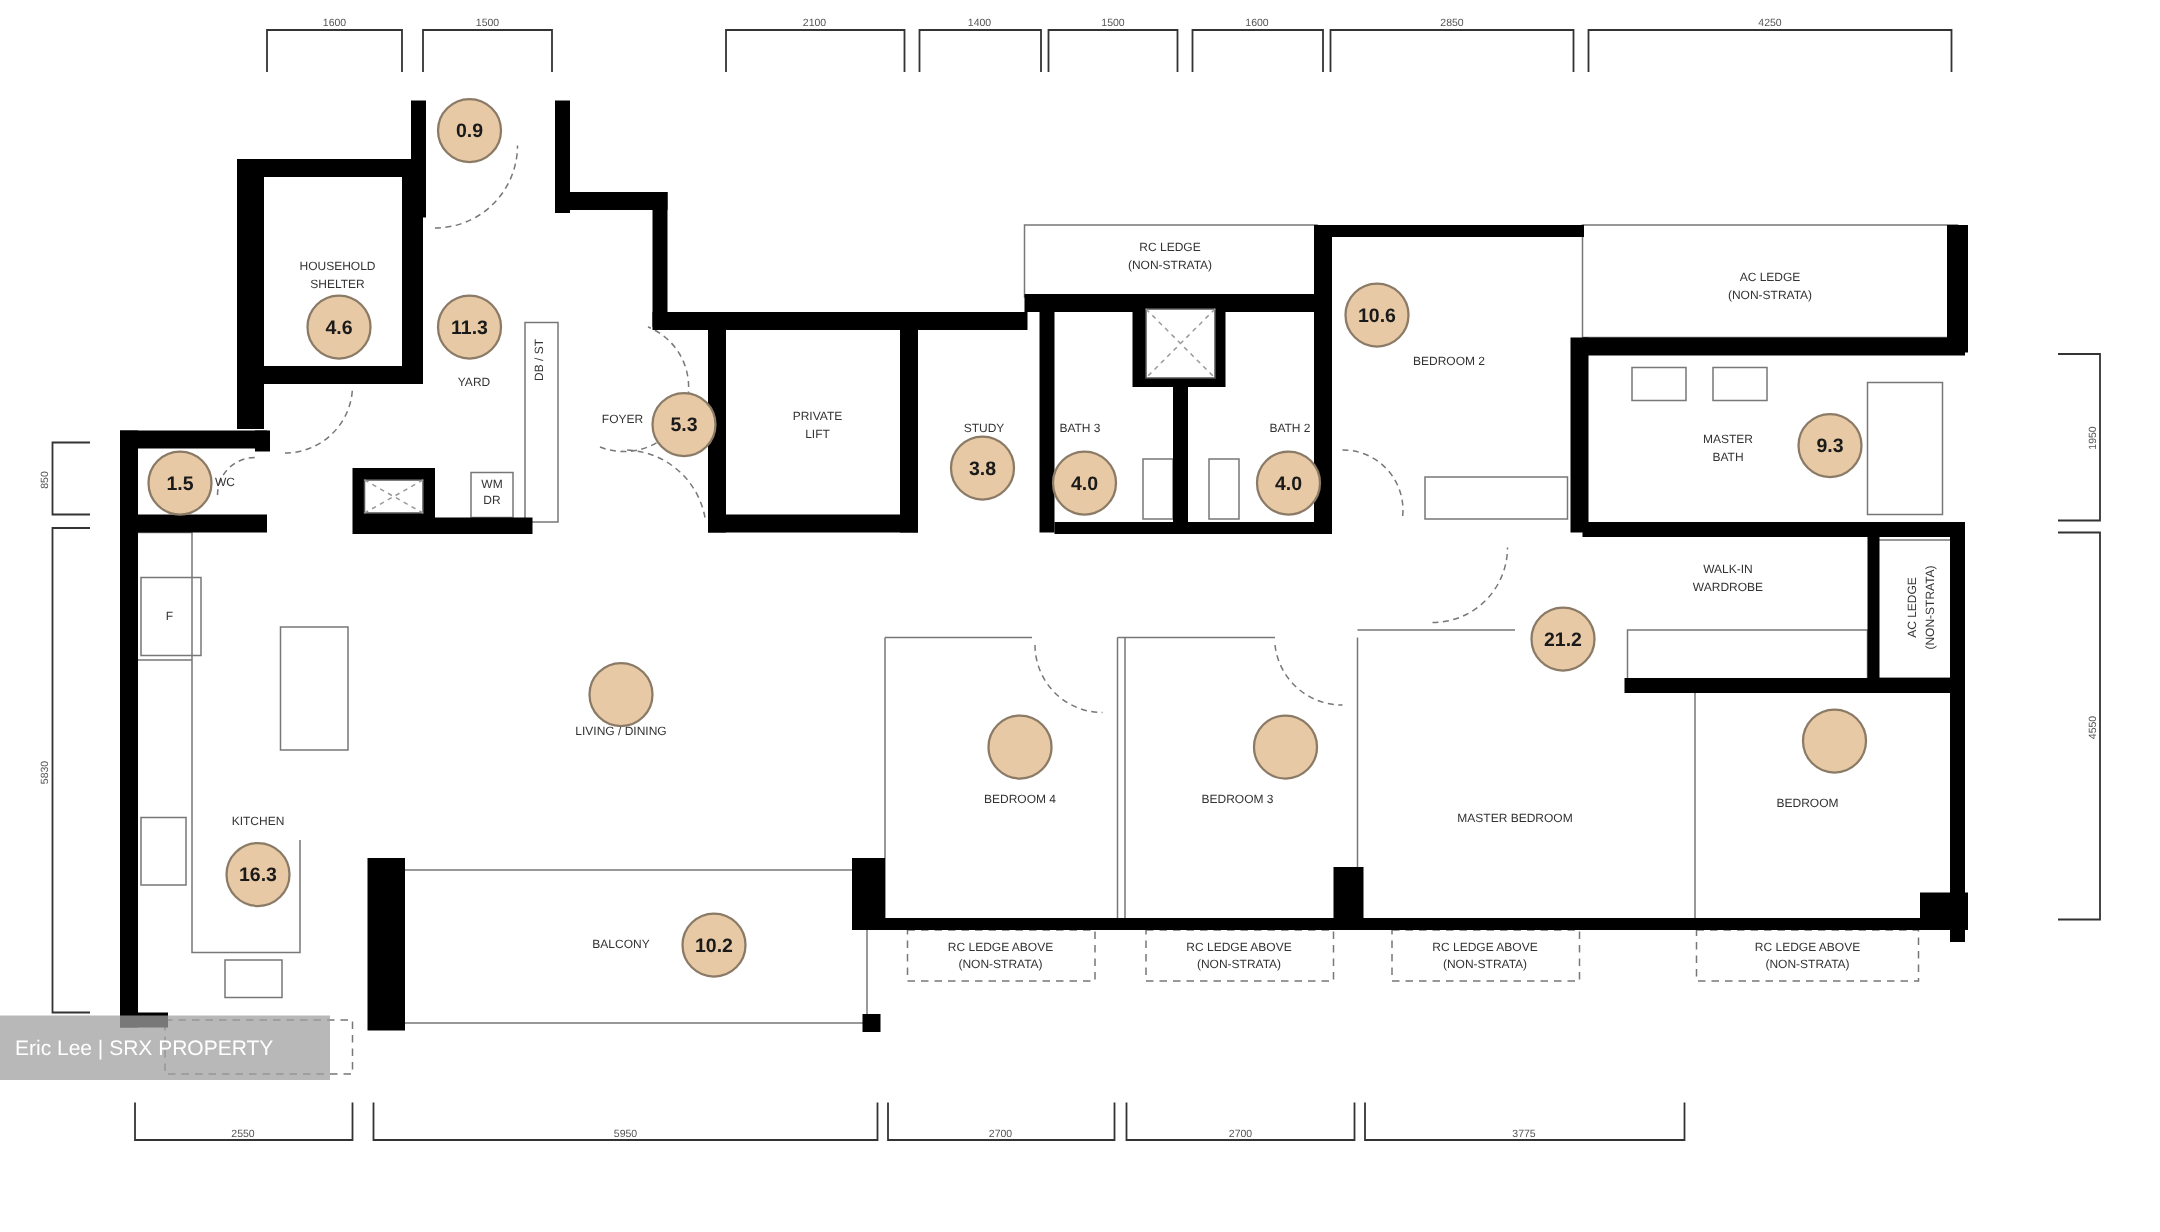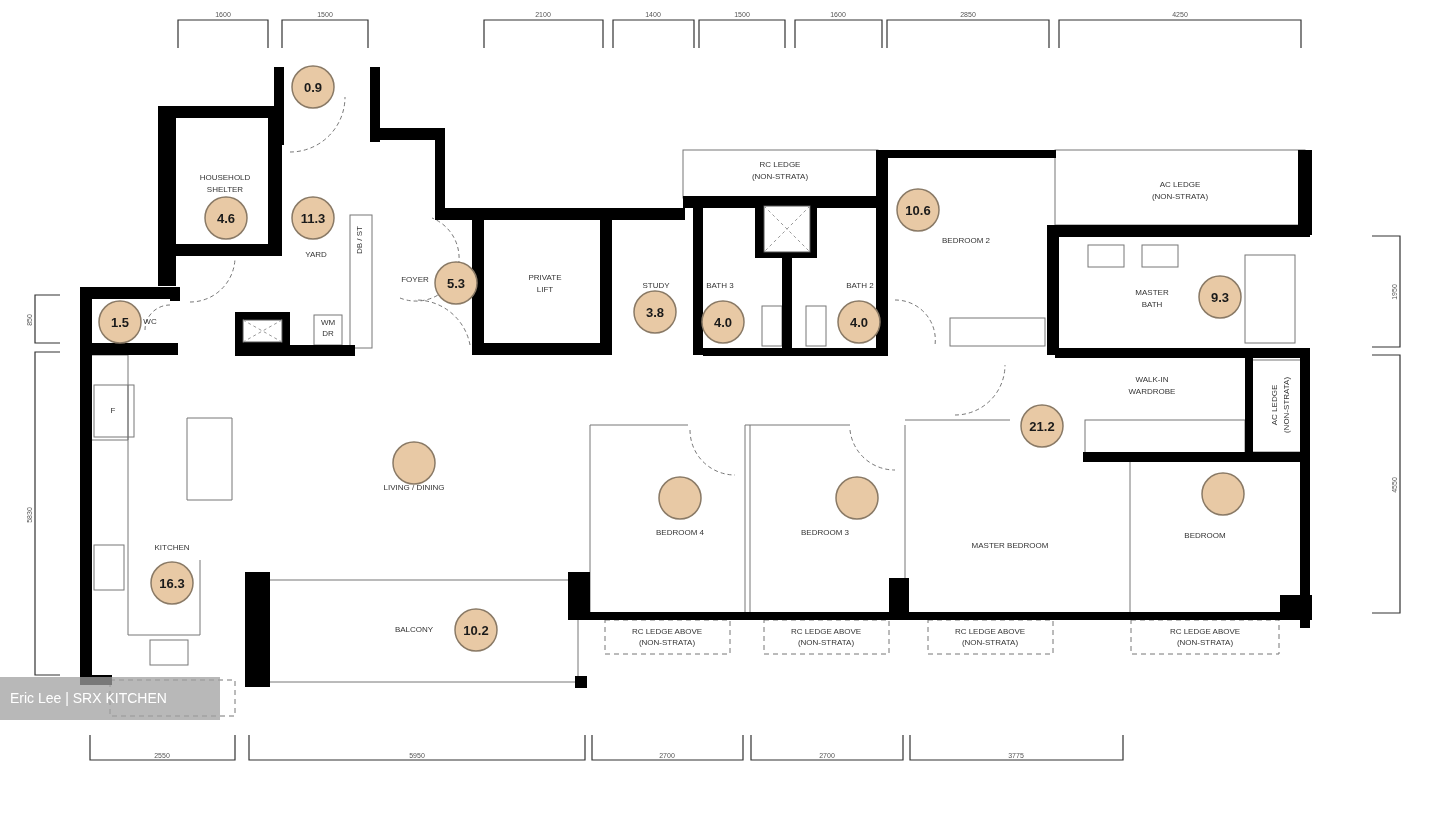--- a/index.html
+++ b/index.html
@@ -259,13 +259,13 @@
       </g>
     <g>
         <circle cx="857" cy="498" r="21" fill="#e8c9a5" stroke="#8a7a66" stroke-width="1.5"></circle>
       </g>
     <g>
         <circle cx="1223" cy="494" r="21" fill="#e8c9a5" stroke="#8a7a66" stroke-width="1.5"></circle>
       </g>
   </g>
 </svg>
 
-<div class="watermark">Eric Lee | SRX KITCHEN</div>
+<div class="watermark">Eric Lee | SRX PROPERTY</div>
 
 </body></html>

